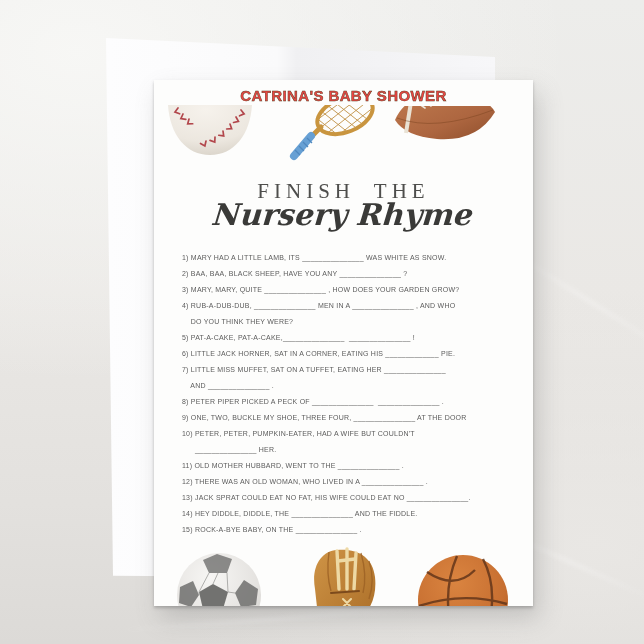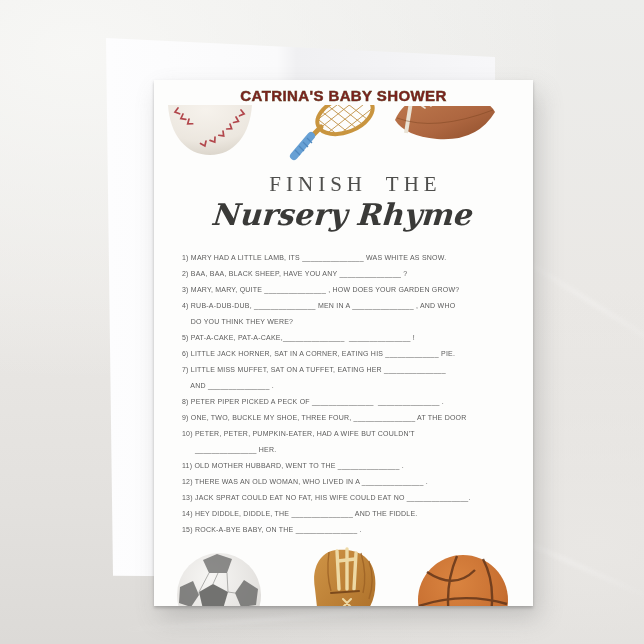--- a/index.html
+++ b/index.html
@@ -23,32 +23,32 @@
     clip-path:polygon(0 0,100% 3.5%,100% 100%,1.8% 99.6%);
     box-shadow:-9px 10px 16px rgba(120,120,122,.28), 0 3px 4px rgba(0,0,0,.10);
   }
   .card{
     position:absolute;left:154px;top:80px;width:379px;height:526px;
     background:#fdfdfc;overflow:hidden;
     box-shadow:0 2px 3px rgba(90,90,90,.35), 6px 12px 22px rgba(120,120,120,.30);
   }
   .card-title{
     position:absolute;top:7px;left:0;width:100%;text-align:center;
-    font-size:15px;font-weight:900;letter-spacing:.4px;color:#7f1d1d;
+    font-size:15px;font-weight:900;letter-spacing:.4px;color:#ef4444;
     -webkit-text-stroke:.5px #5d4021;
   }
   .top-art{position:absolute;top:25px;left:0;width:100%;height:58px;overflow:hidden;}
   .top-art svg,.bottom-art svg{position:absolute;display:block;}
   .svg-baseball{left:12px;top:0;}
   .svg-racket{left:133px;top:0;}
   .svg-football{left:241px;top:1px;}
   .finish{
-    position:absolute;top:92px;left:0;width:100%;text-align:center;
+    position:absolute;top:99px;left:0;width:100%;text-align:center;
     font-family:"Liberation Serif", serif;font-size:21px;color:#4e4e4c;
-    letter-spacing:5px;word-spacing:9px;padding-left:12px;
+    letter-spacing:5px;word-spacing:9px;
   }
   .script{
     position:absolute;top:117px;left:0;width:100%;text-align:center;
     font-family:"DejaVu Serif", serif;font-style:italic;font-weight:600;
     font-size:30px;color:#3a3a38;transform:skewX(-6deg);letter-spacing:0px;
   }
   .rhymes{
     position:absolute;top:170px;left:28px;margin:0;padding:0;list-style:none;
     font-size:7px;line-height:16px;letter-spacing:.22px;color:#5c5c5c;
     white-space:pre;

